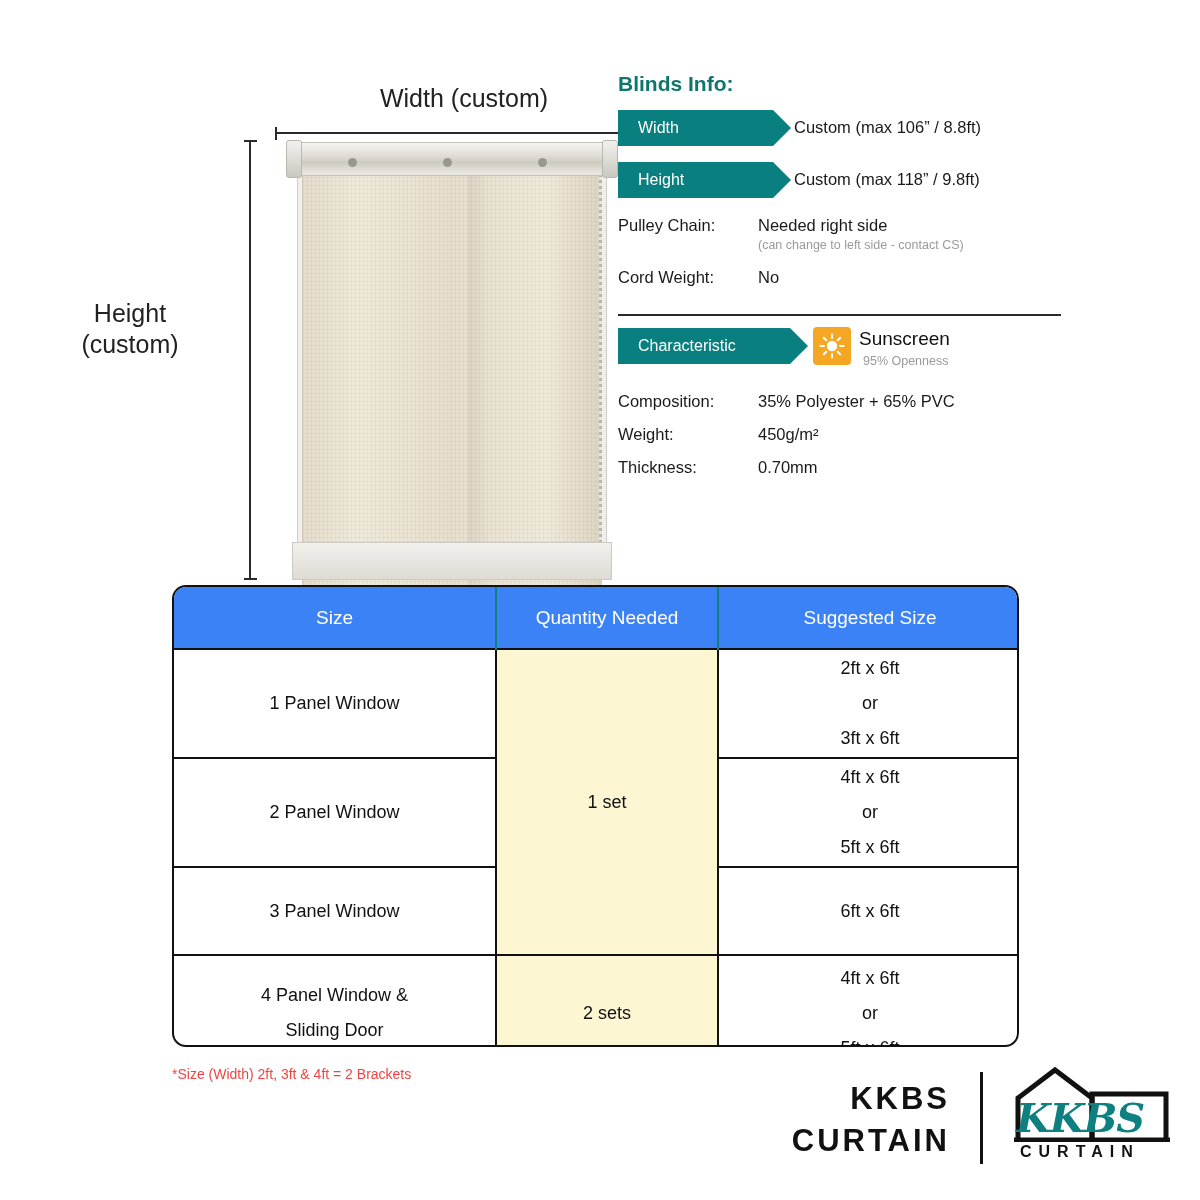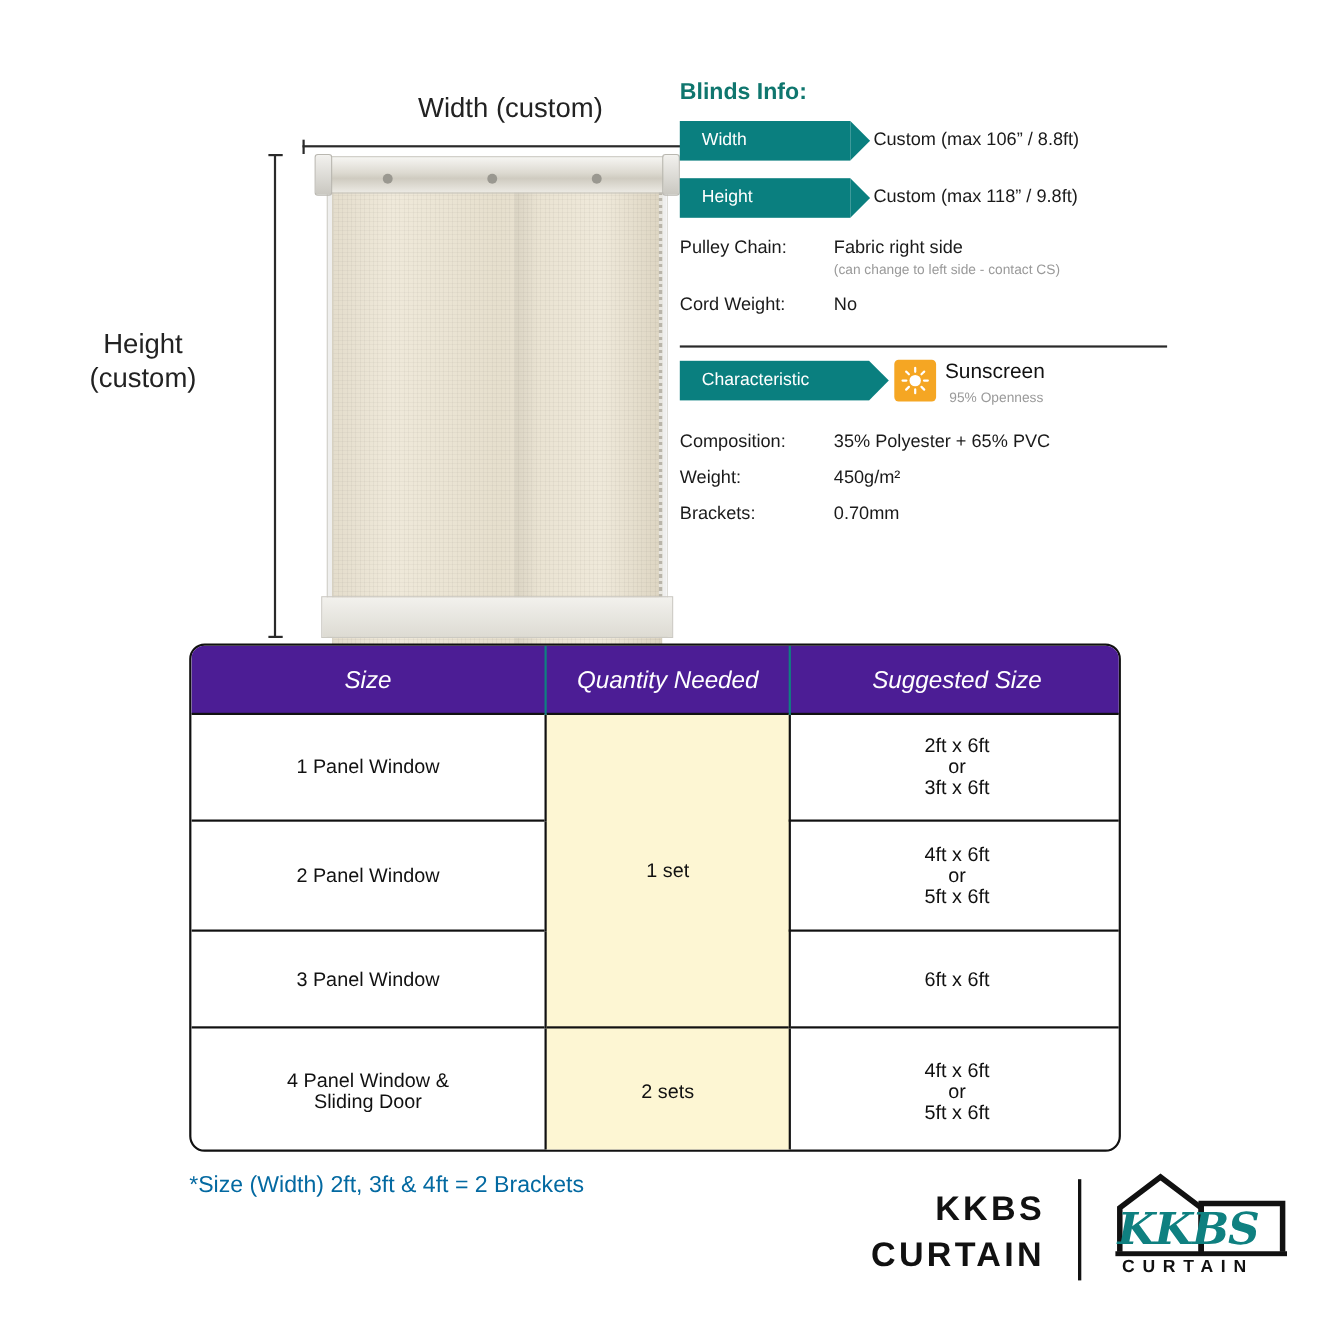--- a/index.html
+++ b/index.html
@@ -200,50 +200,49 @@
     position: absolute;
     left: 172px; top: 585px;
     width: 847px; height: 462px;
     border: 2px solid #111;
     border-radius: 14px;
     overflow: hidden;
     background: #fff;
   }
   table.sizes { width: 100%; border-collapse: collapse; table-layout: fixed; }
   table.sizes th {
-    background: #4c1d95;
+    background: #3b82f6;
     color: #ffffff;
-    font-size: 22px;
+    font-size: 19px;
     font-weight: normal;
     height: 62px;
     border-right: 2px solid #0f8080;
-    font-style: italic;
   }
   table.sizes th:last-child { border-right: none; }
   table.sizes td {
     border-top: 2px solid #111;
     border-right: 2px solid #111;
     text-align: center;
     font-size: 18px;
     color: #111;
-    line-height: 19px;
+    line-height: 35px;
   }
   table.sizes td:last-child { border-right: none; }
   td.qty { background: #fdf6d3; font-size: 18px; }
   .col1 { width: 322px; }
   .col2 { width: 222px; }
   .col3 { width: 303px; }
   .r1 { height: 97px; }
   .r2 { height: 100px; }
   .r3 { height: 88px; }
   .r4 { height: 115px; }
 
   
   .notes { position: absolute; left: 172px; top: 1066px; }
-  .note { font-size: 21px; color: #0369a1; margin-bottom: 17px; }
+  .note { font-size: 14px; color: #ef4444; margin-bottom: 17px; }
 
   
   .brand {
     position: absolute;
     right: 30px; bottom: 26px;
     width: 430px; height: 110px;
   }
   .brand-text {
     position: absolute; left: 0; top: 14px;
     width: 210px; text-align: right;
@@ -327,21 +326,21 @@
     </div>
 
     <div class="tag-row">
       <div class="tag tag-w">Height</div>
       <div class="tag-arrow tag-arrow-w"></div>
       <div class="tag-val">Custom (max 118” / 9.8ft)</div>
     </div>
 
     <div class="kv-row" style="height:48px; margin-top:14px;">
       <div class="kv-key">Pulley Chain:</div>
-      <div class="kv-val">Fabric right side</div>
+      <div class="kv-val">Needed right side</div>
       <div class="kv-sub">(can change to left side - contact CS)</div>
     </div>
 
     <div class="kv-row">
       <div class="kv-key">Cord Weight:</div>
       <div class="kv-val">No</div>
     </div>
 
     <div class="divider"></div>
 
@@ -370,21 +369,21 @@
 
     <div class="kv-row" style="margin-top:18px;">
       <div class="kv-key">Composition:</div>
       <div class="kv-val">35% Polyester + 65% PVC</div>
     </div>
     <div class="kv-row" style="margin-top:3px;">
       <div class="kv-key">Weight:</div>
       <div class="kv-val">450g/m²</div>
     </div>
     <div class="kv-row" style="margin-top:3px;">
-      <div class="kv-key">Brackets:</div>
+      <div class="kv-key">Thickness:</div>
       <div class="kv-val">0.70mm</div>
     </div>
   </div>
 </div>
 
 <div class="table-wrap">
   <table class="sizes">
     <colgroup>
         <col class="col1">
         <col class="col2">

